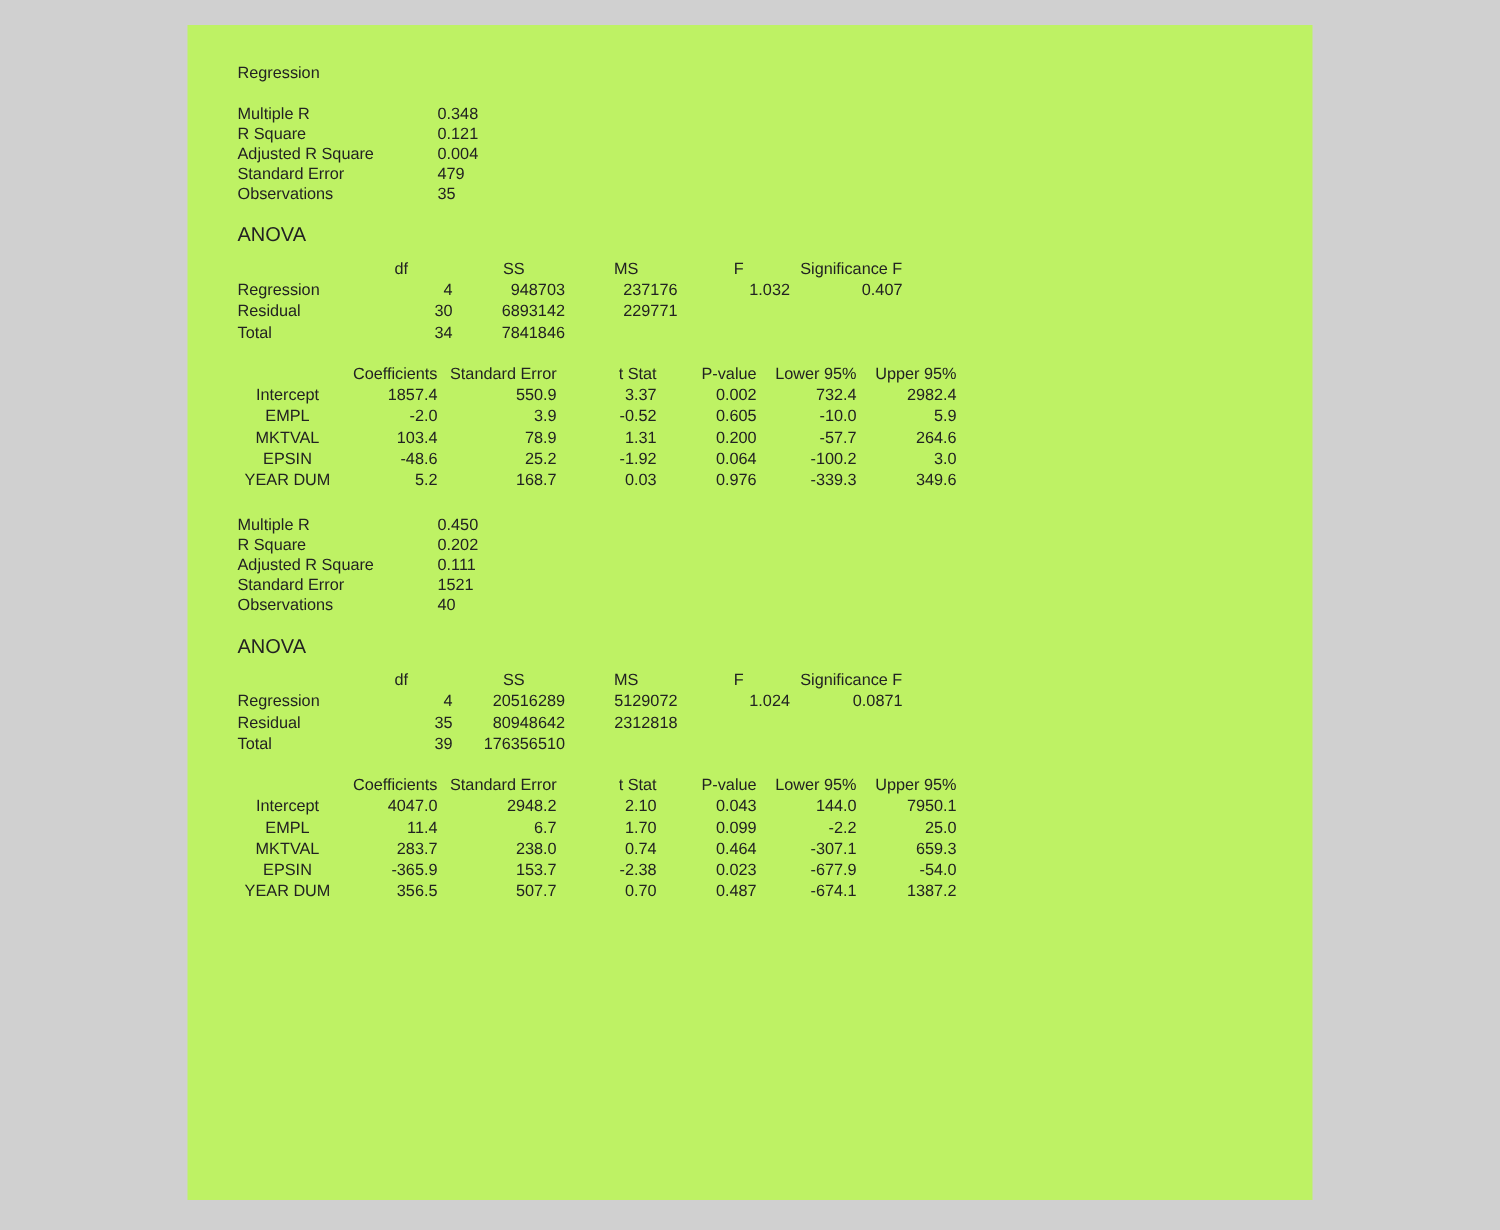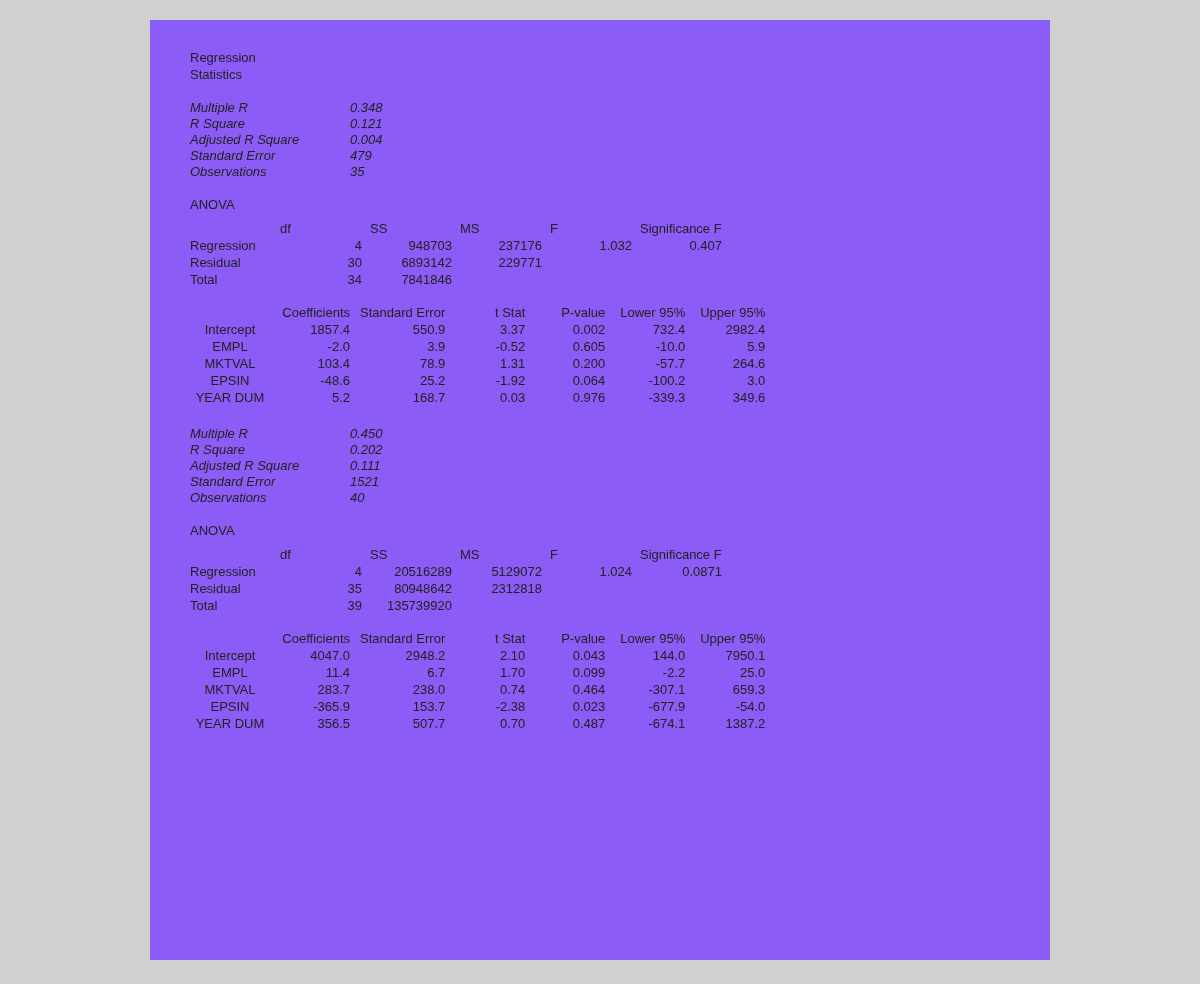--- a/index.html
+++ b/index.html
@@ -9,68 +9,67 @@
       font-size: 13px;
       color: #222;
       width: 1200px;
       min-height: 984px;
       display: flex;
       justify-content: center;
       align-items: flex-start;
       padding: 20px;
     }
     .page-content {
-      background: #8b5cf6;
+      background: #bef264;
       padding: 30px 40px;
       width: 900px;
       min-height: 940px;
     }
     .section-title {
       font-weight: normal;
       margin-bottom: 2px;
     }
     .stats-block {
       margin-bottom: 18px;
     }
     .stats-row {
       display: flex;
       align-items: flex-start;
       margin-bottom: 1px;
-      font-style: italic;
     }
     .stats-label {
       width: 160px;
       font-size: 13px;
     }
     .stats-value {
       width: 80px;
       font-size: 13px;
     }
     .anova-title {
       margin-top: 16px;
       margin-bottom: 8px;
-      font-size: 13px;
+      font-size: 16px;
     }
     .anova-table {
       border-collapse: collapse;
       font-size: 13px;
       margin-bottom: 16px;
     }
     .anova-table td {
       padding: 1px 8px 1px 0;
       text-align: right;
       min-width: 90px;
     }
     .anova-table td:first-child {
       text-align: left;
       min-width: 90px;
       padding-right: 20px;
     }
     .anova-table th {
-      text-align: left;
+      text-align: center;
       padding: 1px 8px 1px 0;
       font-weight: normal;
       min-width: 90px;
     }
     .anova-table th:first-child {
       text-align: left;
       min-width: 90px;
       padding-right: 20px;
     }
     .coeff-table {
@@ -99,21 +98,20 @@
       min-width: 90px;
     }
   </style>
 </head>
 <body>
 
 <div class="page-content">
 
   <div class="stats-block">
     <div class="section-title">Regression</div>
-    <div class="section-title">Statistics</div>
   </div>
 
   <div class="stats-block" id="s1-stats-rows">
       <div class="stats-row">
         <span class="stats-label">Multiple R</span>
         <span class="stats-value">0.348</span>
       </div>
       <div class="stats-row">
         <span class="stats-label">R Square</span>
         <span class="stats-value">0.121</span>
@@ -283,21 +281,21 @@
           <td>Residual</td>
           <td>35</td>
           <td>80948642</td>
           <td>2312818</td>
           <td></td>
           <td></td>
         </tr>
         <tr>
           <td>Total</td>
           <td>39</td>
-          <td>135739920</td>
+          <td>176356510</td>
           <td></td>
           <td></td>
           <td></td>
         </tr>
       </tbody>
     </table>
 
   <table class="coeff-table" id="s2-coeff-table">
       <thead>
         <tr>

